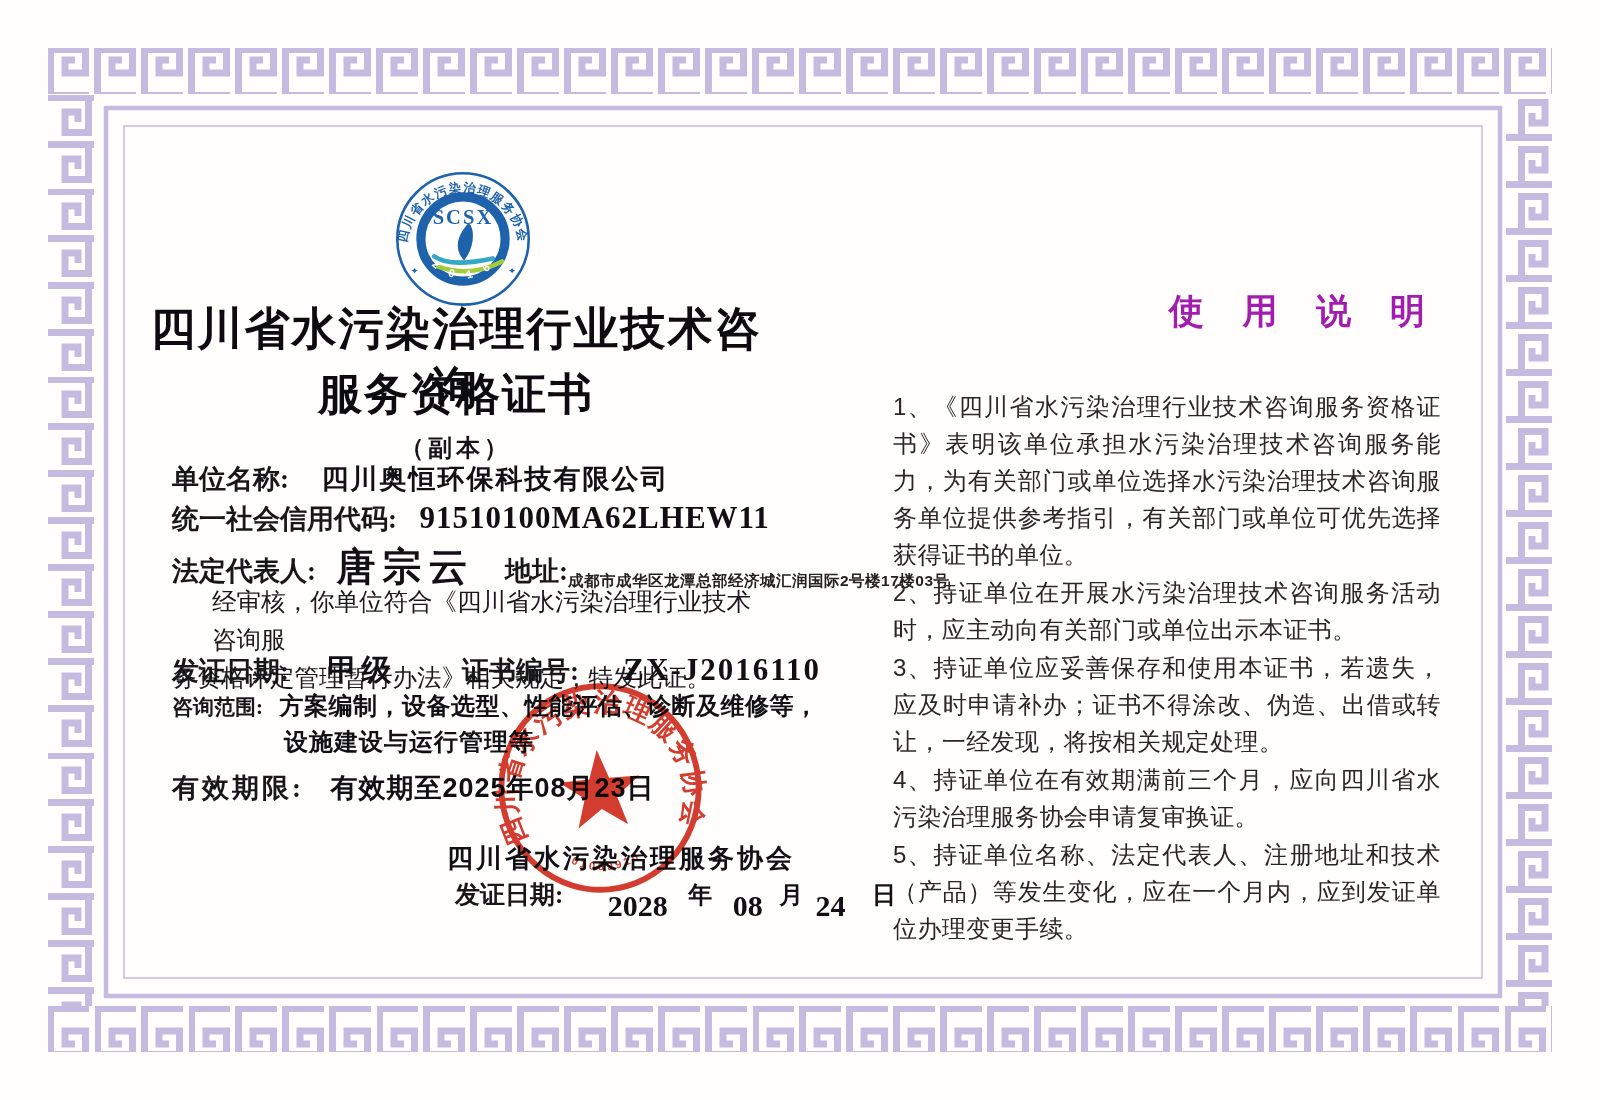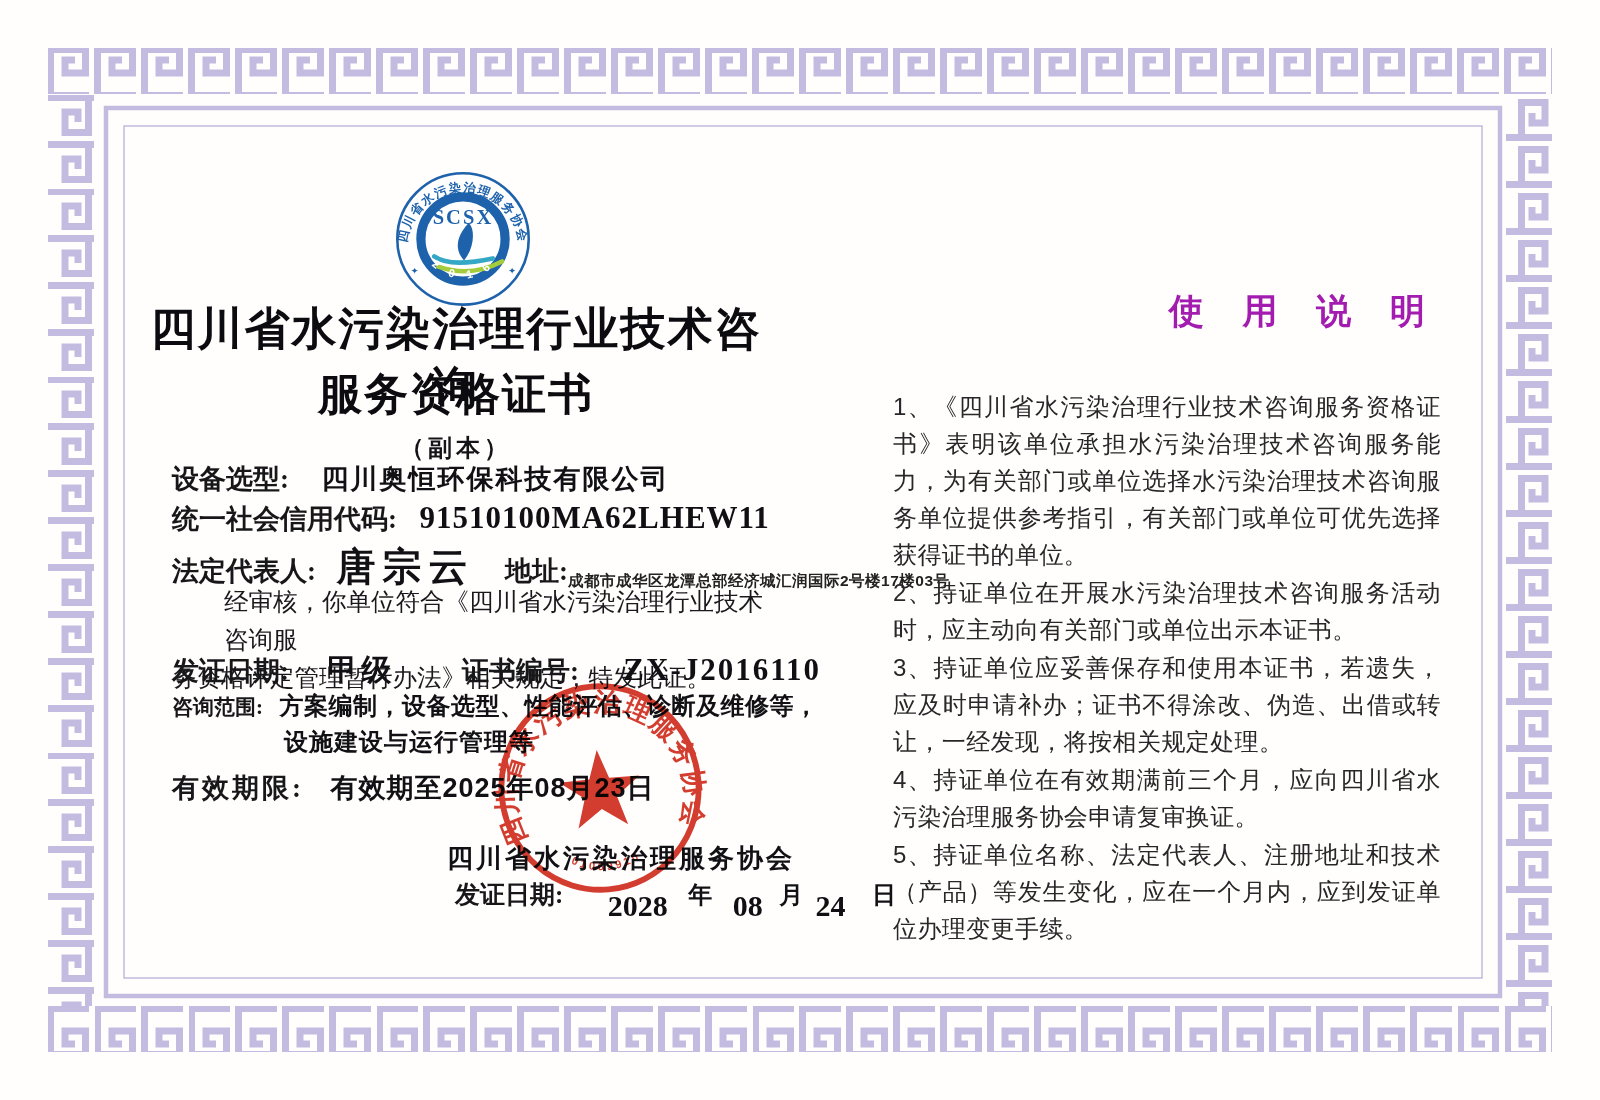--- a/index.html
+++ b/index.html
@@ -83,37 +83,37 @@
     <text font-size="11" font-weight="bold" fill="#ffffff" letter-spacing="5">
       <textPath href="#logoYearArc" startOffset="50%" text-anchor="middle">2 0 1 6</textPath>
     </text>
   </svg>
 
   <div class="abs cert-title" style="left:134px;top:300px;width:644px;font-size:45px;">四川省水污染治理行业技术咨询</div>
   <div class="abs cert-title" style="left:134px;top:366px;width:644px;font-size:44px;">服务资格证书</div>
   <div class="abs copy-label" style="left:134px;top:432px;width:644px;font-size:24px;">（副本）</div>
 
   <div class="fieldrow" style="left:172px;top:461px;">
-    <span class="lbl" style="font-size:27px;">设备选型:</span>
+    <span class="lbl" style="font-size:27px;">单位名称:</span>
     <span class="val-hei" style="font-size:27px;margin-left:28px;">四川奥恒环保科技有限公司</span>
   </div>
 
   <div class="fieldrow" style="left:172px;top:500px;">
     <span class="lbl" style="font-size:27px;">统一社会信用代码:</span>
     <span class="val-code" style="font-size:31px;margin-left:18px;">91510100MA62LHEW11</span>
   </div>
 
   <div class="fieldrow" style="left:172px;top:540px;">
     <span class="lbl" style="font-size:27px;">法定代表人:</span>
     <span class="val-hei" style="font-size:39px;margin-left:16px;letter-spacing:7px;">唐宗云</span>
     <span class="lbl" style="font-size:27px;margin-left:26px;">地址:</span><span class="addr" style="position:relative;top:6px;">成都市成华区龙潭总部经济城汇润国际2号楼17楼03号</span>
   </div>
 
   <div class="abs statement" style="left:172px;top:583px;width:600px;">
-    <div style="margin-left:52px;">经审核，你单位符合《四川省水污染治理行业技术咨询服</div>
+    <div style="margin-left:40px;">经审核，你单位符合《四川省水污染治理行业技术咨询服</div>
     <div>务资格评定管理暂行办法》相关规定，特发此证。</div>
   </div>
 
   <div class="fieldrow" style="left:172px;top:650px;">
     <span class="lbl" style="font-size:27px;">发证日期:</span>
     <span class="val-hei" style="font-size:30px;margin-left:34px;letter-spacing:4px;">甲级</span>
     <span class="lbl" style="font-size:27px;margin-left:62px;">证书编号:</span>
     <span class="val-code" style="font-size:31px;margin-left:40px;letter-spacing:2px;">ZX-J2016110</span>
   </div>
 

